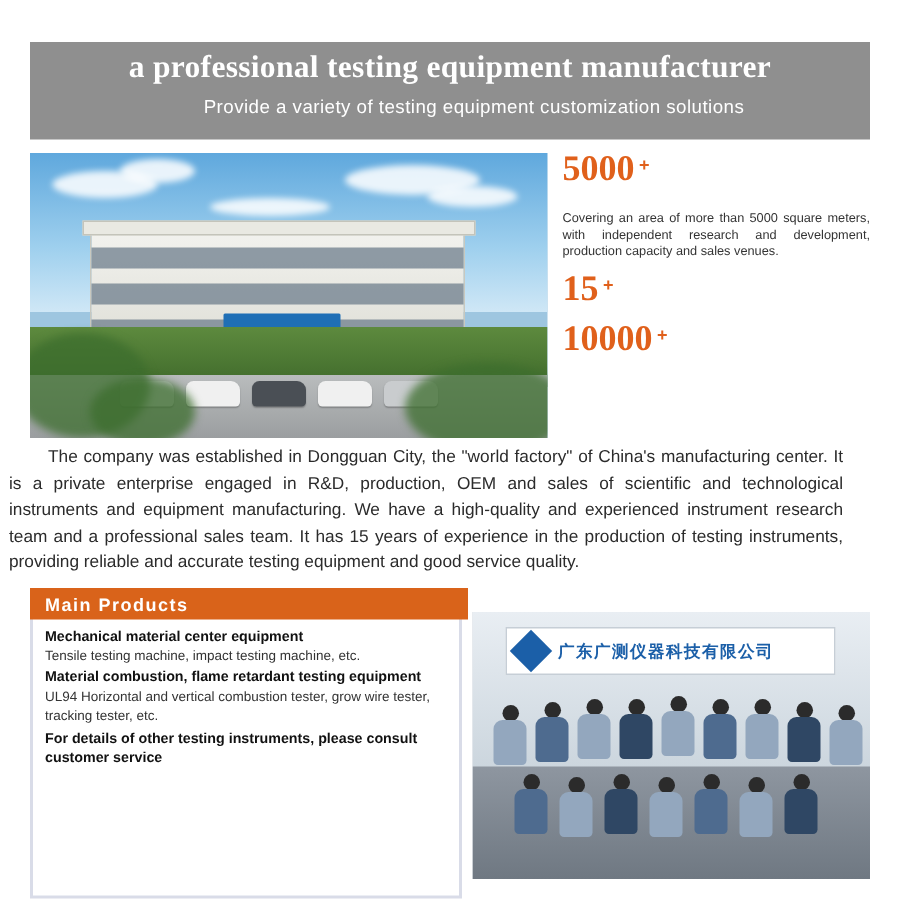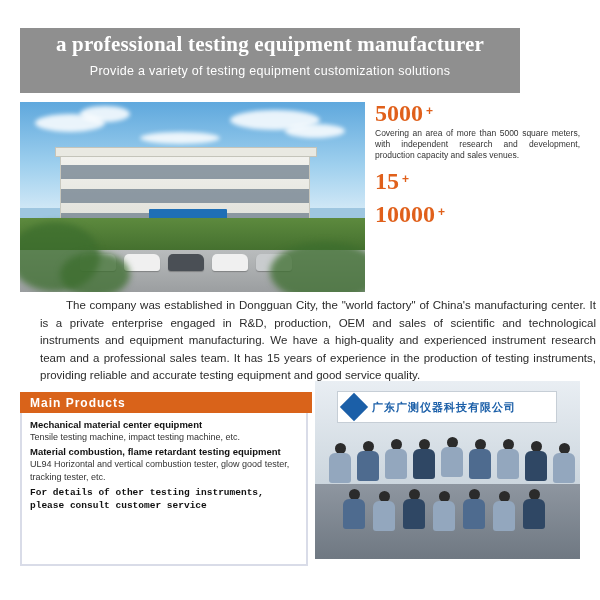--- a/index.html
+++ b/index.html
@@ -20,21 +20,21 @@
     height: 600px;
     background: #ffffff;
     box-sizing: border-box;
   }
 
   
   .banner {
     position: absolute;
     left: 20px;
     top: 28px;
-    width: 500px;
+    width: 560px;
     height: 65px;
     background: #8f8f8f;
     box-sizing: border-box;
   }
   .banner-title {
     position: absolute;
     left: 0;
     top: 4px;
     width: 100%;
     text-align: center;
@@ -48,20 +48,21 @@
   .banner-sub {
     position: absolute;
     left: 0;
     top: 36px;
     width: 100%;
     text-align: center;
     color: #ffffff;
     font-size: 12.5px;
     font-weight: normal;
     letter-spacing: 0.3px;
+    padding-left: 16px;
   }
 
   
   .photo-building {
     position: absolute;
     left: 20px;
     top: 102px;
     width: 345px;
     height: 190px;
     overflow: hidden;
@@ -175,44 +176,44 @@
     color: #e0601b;
     font-size: 12px;
     font-weight: bold;
     vertical-align: super;
     margin-left: 3px;
   }
   .stat-desc {
     font-size: 8.5px;
     line-height: 11px;
     color: #333;
-    margin-top: 2px;
+    margin-top: 14px;
     text-align: justify;
   }
 
   
   .intro {
     position: absolute;
-    left: 40px;
+    left: 6px;
     top: 297px;
     width: 556px;
     font-size: 11.5px;
     line-height: 17.5px;
     color: #2b2b2b;
     text-align: justify;
     text-indent: 26px;
   }
 
   
   .products-wrap {
     position: absolute;
     left: 20px;
     top: 392px;
     width: 288px;
-    height: 174px;
+    height: 207px;
     border: 2px solid #d9dce8;
     box-sizing: border-box;
   }
   .products-header {
     position: absolute;
     left: -2px;
     top: -2px;
     width: 292px;
     height: 21px;
     background: #d9631a;
@@ -242,28 +243,27 @@
     color: #333;
     line-height: 13px;
     margin-bottom: 1px;
   }
   .prod-note {
     font-size: 9.5px;
     font-weight: bold;
     color: #111;
     line-height: 13px;
     margin-top: 2px;
-    font-family: Liberation Mono, monospace;
   }
 
   
   .photo-team {
     position: absolute;
     left: 315px;
-    top: 381px;
+    top: 408px;
     width: 265px;
     height: 178px;
     overflow: hidden;
     background: #cfd6dd;
   }
   .team-wall {
     position: absolute;
     left: 0; top: 0; width: 100%; height: 58%;
     background: linear-gradient(#e9eef3, #ccd6de);
   }
@@ -379,21 +379,21 @@
 
       <div>
         <div class="prod-title">Mechanical material center equipment</div>
         <div class="prod-desc">Tensile testing machine, impact testing machine, etc.</div>
       </div>
 
 
 
       <div>
         <div class="prod-title">Material combustion, flame retardant testing equipment</div>
-        <div class="prod-desc">UL94 Horizontal and vertical combustion tester, glow good tester, tracking tester, etc.</div>
+        <div class="prod-desc">UL94 Horizontal and vertical combustion tester, grow wire tester, tracking tester, etc.</div>
       </div>
 
       <div class="prod-note">For details of other testing instruments, please consult customer service</div>
     </div>
   </div>
 
   <div class="photo-team">
     <div class="team-wall"></div>
     <div class="team-banner">
       <div class="team-banner-logo"></div>

